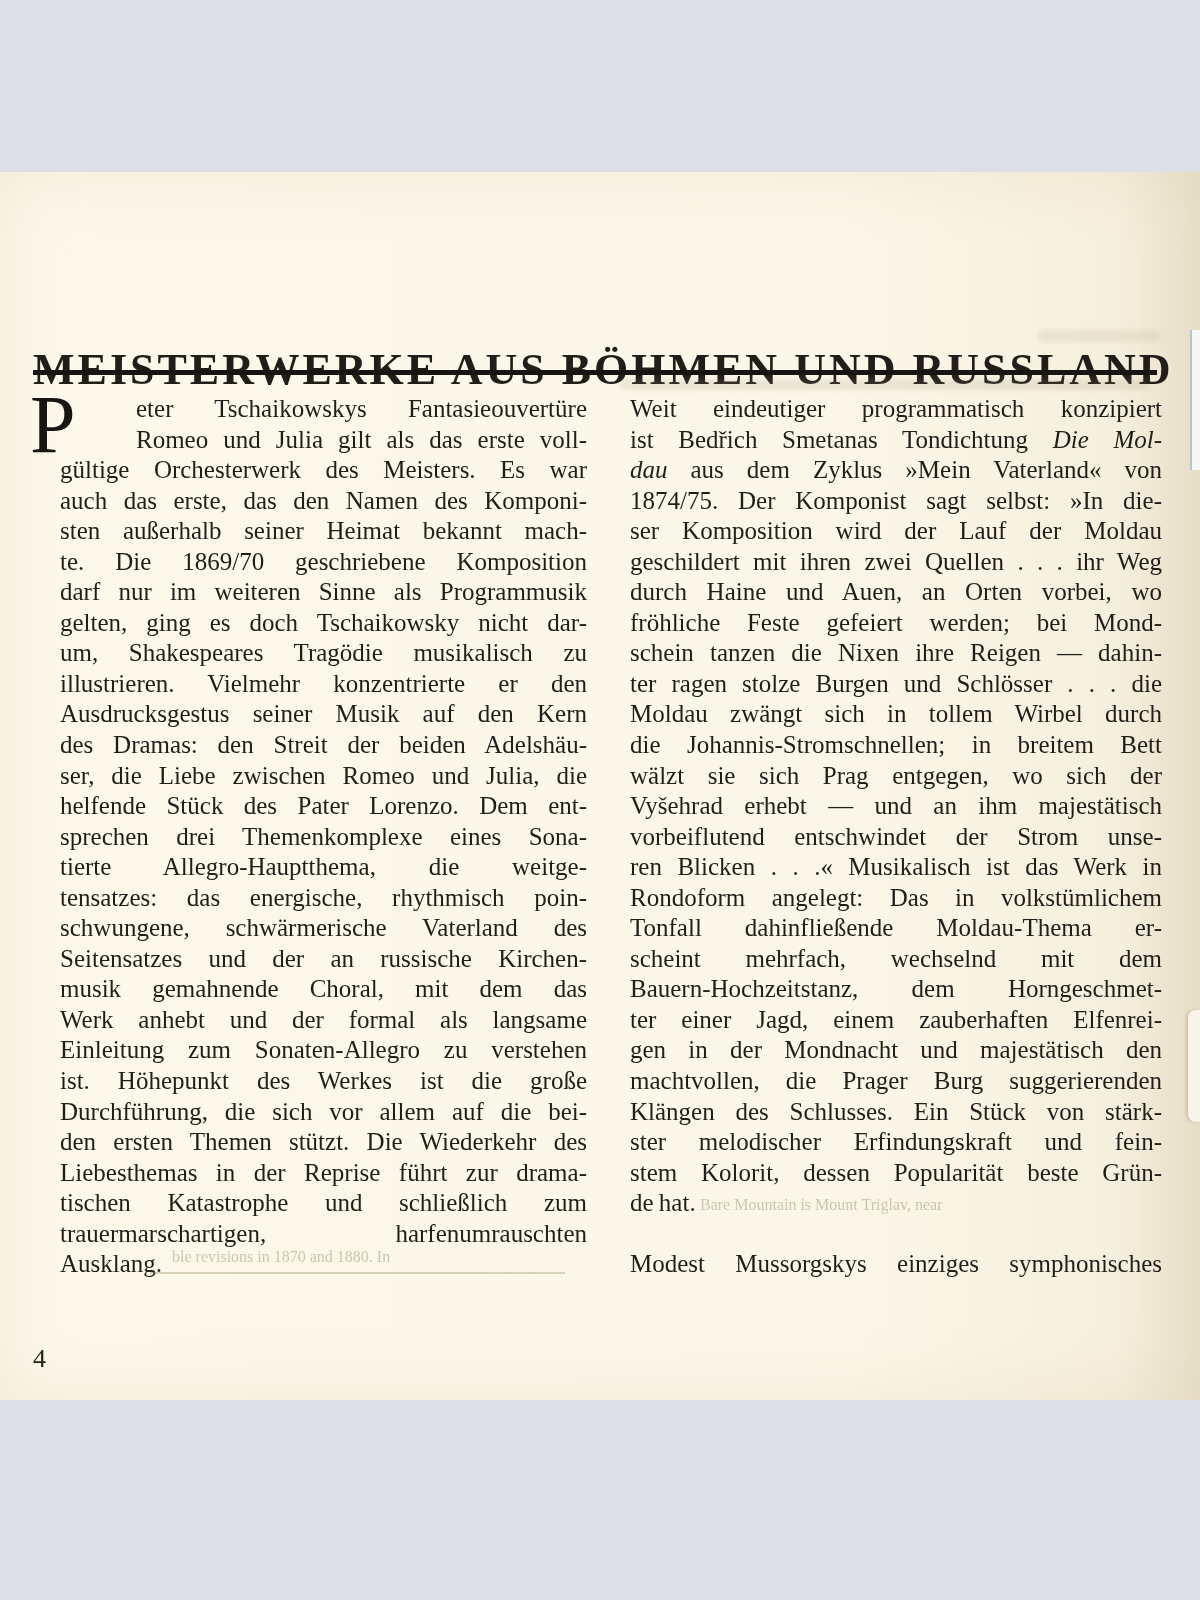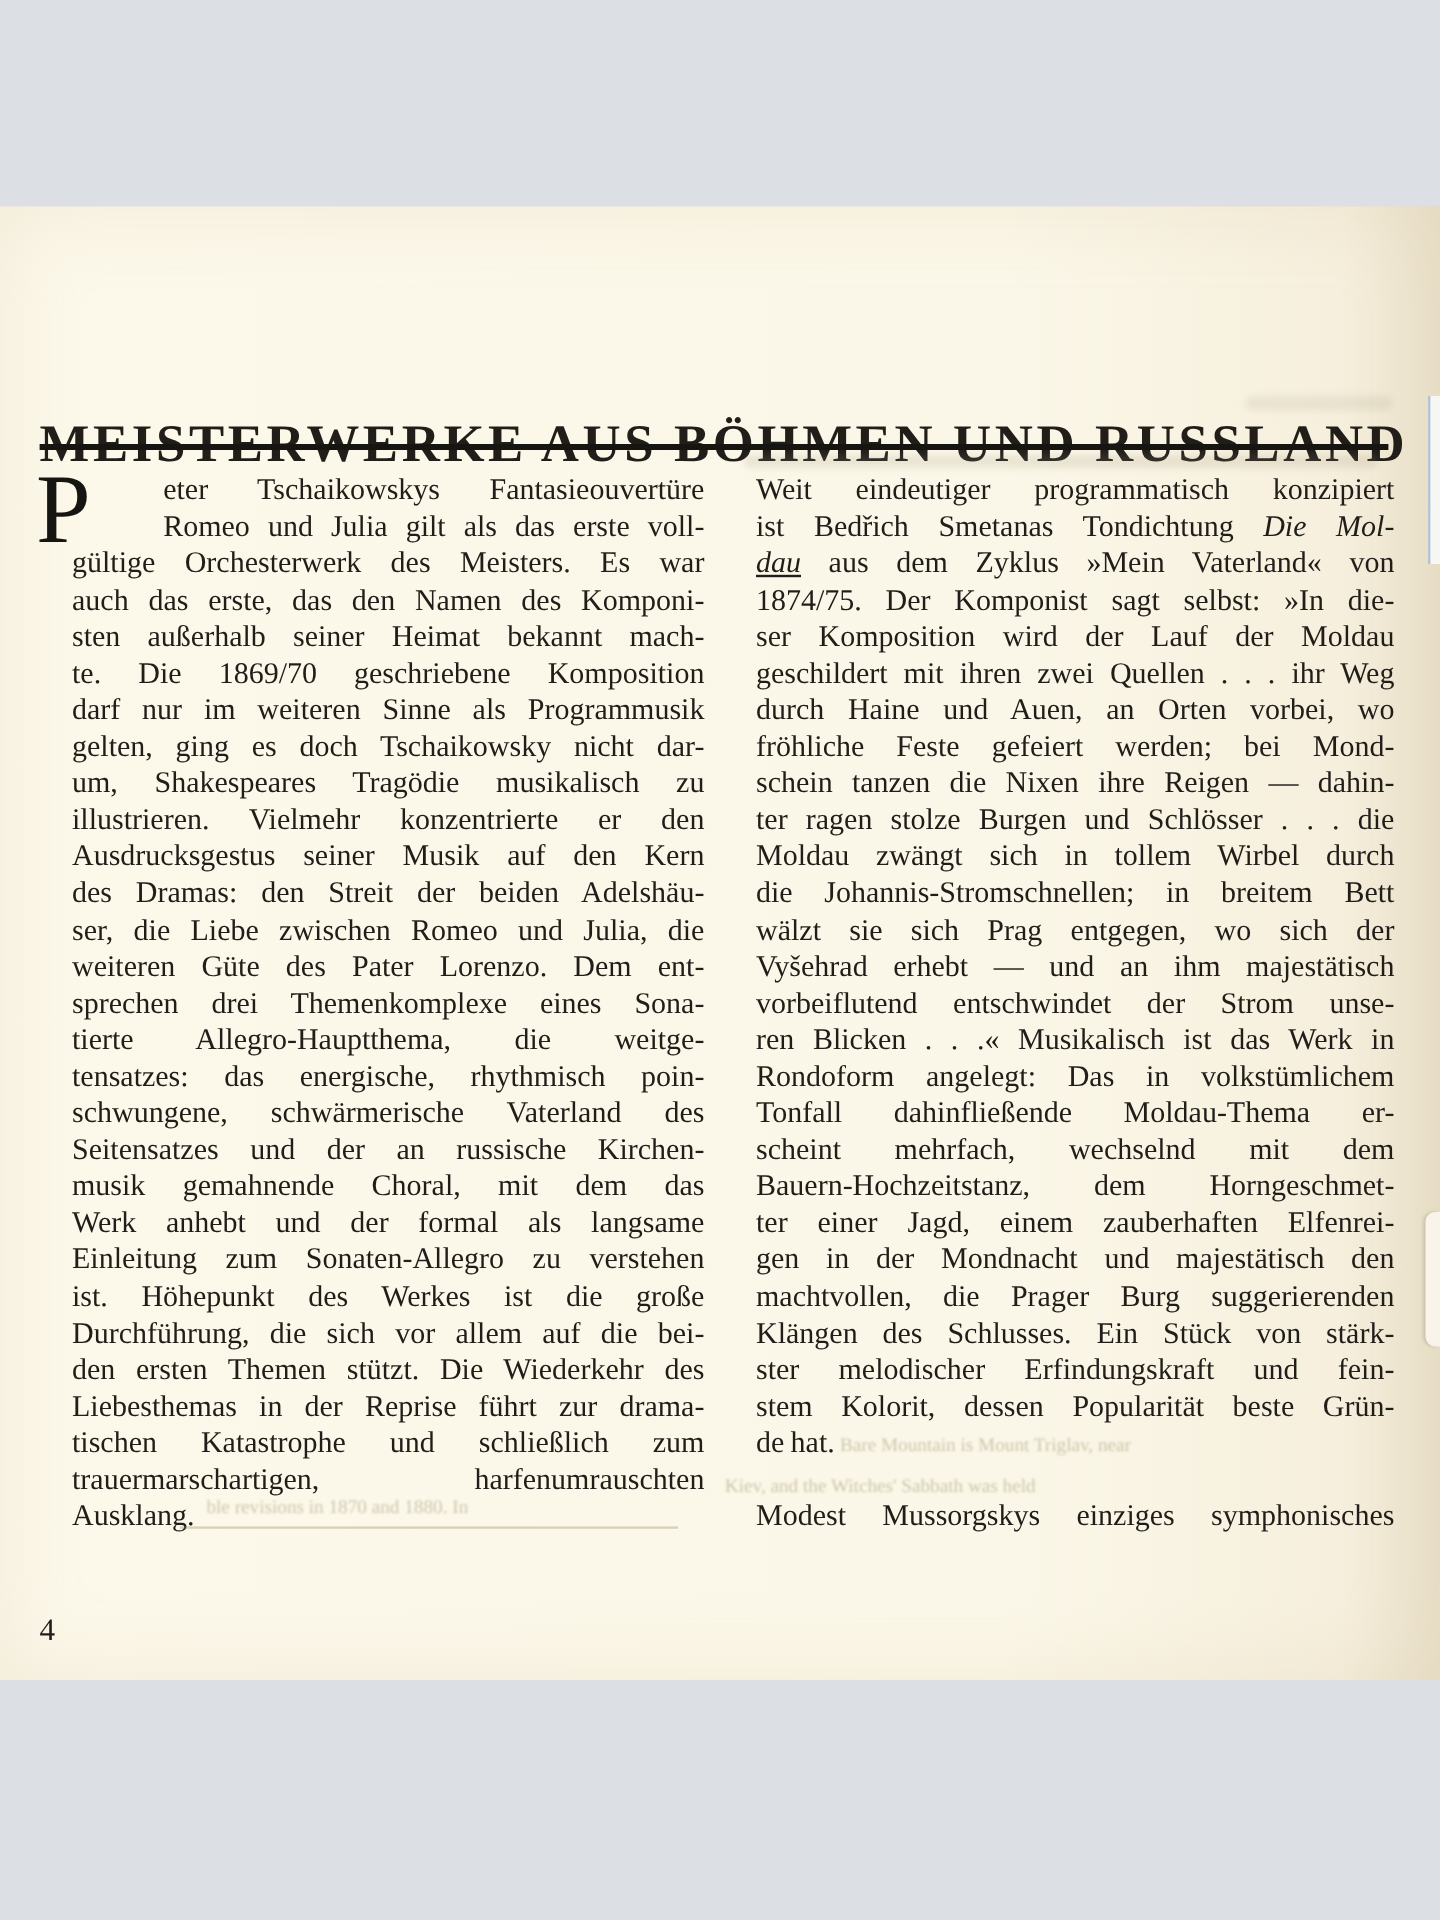--- a/index.html
+++ b/index.html
@@ -109,42 +109,42 @@
       <div class="line"><span>auch das erste, das den Namen des Komponi-</span></div>
       <div class="line"><span>sten außerhalb seiner Heimat bekannt mach-</span></div>
       <div class="line"><span>te. Die 1869/70 geschriebene Komposition</span></div>
       <div class="line"><span>darf nur im weiteren Sinne als Programmusik</span></div>
       <div class="line"><span>gelten, ging es doch Tschaikowsky nicht dar-</span></div>
       <div class="line"><span>um, Shakespeares Tragödie musikalisch zu</span></div>
       <div class="line"><span>illustrieren. Vielmehr konzentrierte er den</span></div>
       <div class="line"><span>Ausdrucksgestus seiner Musik auf den Kern</span></div>
       <div class="line"><span>des Dramas: den Streit der beiden Adelshäu-</span></div>
       <div class="line"><span>ser, die Liebe zwischen Romeo und Julia, die</span></div>
-      <div class="line"><span>weiteren Güte des Pater Lorenzo. Dem ent-</span></div>
+      <div class="line"><span>helfende Stück des Pater Lorenzo. Dem ent-</span></div>
       <div class="line"><span>sprechen drei Themenkomplexe eines Sona-</span></div>
       <div class="line"><span>tierte Allegro-Hauptthema, die weitge-</span></div>
       <div class="line"><span>tensatzes: das energische, rhythmisch poin-</span></div>
       <div class="line"><span>schwungene, schwärmerische Vaterland des</span></div>
       <div class="line"><span>Seitensatzes und der an russische Kirchen-</span></div>
       <div class="line"><span>musik gemahnende Choral, mit dem das</span></div>
       <div class="line"><span>Werk anhebt und der formal als langsame</span></div>
       <div class="line"><span>Einleitung zum Sonaten-Allegro zu verstehen</span></div>
       <div class="line"><span>ist. Höhepunkt des Werkes ist die große</span></div>
       <div class="line"><span>Durchführung, die sich vor allem auf die bei-</span></div>
       <div class="line"><span>den ersten Themen stützt. Die Wiederkehr des</span></div>
       <div class="line"><span>Liebesthemas in der Reprise führt zur drama-</span></div>
       <div class="line"><span>tischen Katastrophe und schließlich zum</span></div>
       <div class="line"><span>trauermarschartigen, harfenumrauschten</span></div>
       <div class="line no-just"><span>Ausklang.</span></div>
     </div>
 
   <div class="col col-right">
       <div class="line"><span>Weit eindeutiger programmatisch konzipiert</span></div>
       <div class="line"><span>ist Bedřich Smetanas Tondichtung </span><span style="font-style: italic;">Die Mol-</span></div>
-      <div class="line"><span style="font-style: italic; text-decoration: underline;">dau</span><span> aus dem Zyklus »Mein Vaterland« von</span></div>
+      <div class="line"><span style="font-style: italic;">dau</span><span> aus dem Zyklus »Mein Vaterland« von</span></div>
       <div class="line"><span>1874/75. Der Komponist sagt selbst: »In die-</span></div>
       <div class="line"><span>ser Komposition wird der Lauf der Moldau</span></div>
       <div class="line"><span>geschildert mit ihren zwei Quellen . . . ihr Weg</span></div>
       <div class="line"><span>durch Haine und Auen, an Orten vorbei, wo</span></div>
       <div class="line"><span>fröhliche Feste gefeiert werden; bei Mond-</span></div>
       <div class="line"><span>schein tanzen die Nixen ihre Reigen — dahin-</span></div>
       <div class="line"><span>ter ragen stolze Burgen und Schlösser . . . die</span></div>
       <div class="line"><span>Moldau zwängt sich in tollem Wirbel durch</span></div>
       <div class="line"><span>die Johannis-Stromschnellen; in breitem Bett</span></div>
       <div class="line"><span>wälzt sie sich Prag entgegen, wo sich der</span></div>
@@ -162,19 +162,18 @@
       <div class="line"><span>ster melodischer Erfindungskraft und fein-</span></div>
       <div class="line"><span>stem Kolorit, dessen Popularität beste Grün-</span></div>
       <div class="line no-just"><span>de hat.</span></div>
       <div style="height: 30px;"></div>
       <div class="line"><span>Modest Mussorgskys einziges symphonisches</span></div>
     </div>
 
   <div class="ghost ghost-left">ble revisions in 1870 and 1880. In</div>
   <div class="ghost-rule"></div>
   <div class="ghost ghost-right-a">Bare Mountain is Mount Triglav, near</div>
-  <div class="ghost ghost-right-b">Kiev, and the Witches' Sabbath was held</div>
 
   <div class="page-number">4</div>
 
   <div class="edge-sliver"></div>
   <div class="edge-notch"></div>
 </div>
 
 </body></html>

